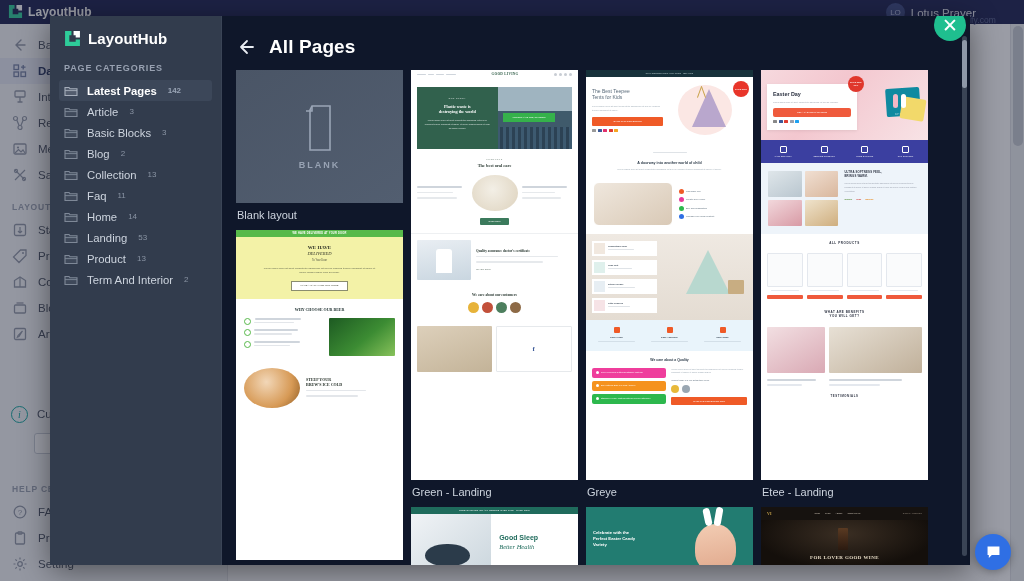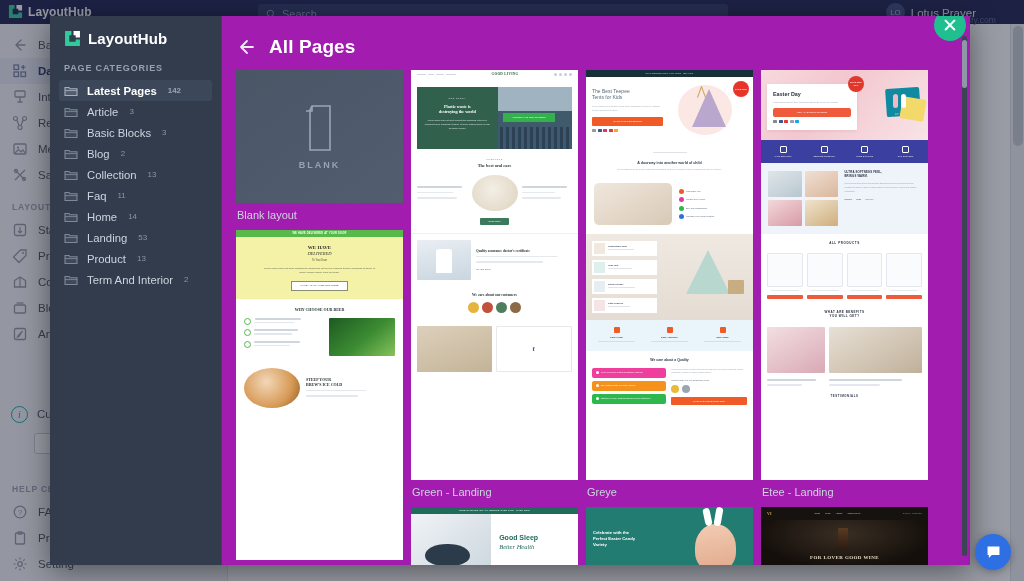--- a/index.html
+++ b/index.html
@@ -130,21 +130,21 @@
     border-radius: 3px; color: #cdd4de; font-size: 11.3px;
     cursor: pointer;
   }
   .cat-row.active { background: #3c4759; color: #ffffff; font-weight: bold; }
   .cat-ico { width: 14px; height: 12px; flex: 0 0 14px; opacity: .85; }
   .cat-ico svg { display: block; }
   .cat-count { font-size: 8px; color: #8a94a4; margin-left: 2px; }
   .cat-row.active .cat-count { color: #9aa5b6; }
 
   
-  .m-right { flex: 1; position: relative; background: #a21caf; overflow: hidden; }
+  .m-right { flex: 1; position: relative; background: #0f172a; overflow: hidden; }
   .m-head {
     display: flex; align-items: center; gap: 13px;
     padding: 20px 0 12px 14px;
   }
   .back-arrow {
     width: 20px; height: 20px; color: #e8ecf2;
     display: flex; align-items: center; justify-content: center;
   }
   .m-title { color: #fff; font-size: 19px; font-weight: bold; letter-spacing: .1px; }
 
@@ -254,27 +254,20 @@
     <div class="bg-topbar-logo">
       <span class="logo-mark">
         <svg width="15" height="15" viewBox="0 0 16 16">
             <path d="M1 1h6v4H5v6h6V9h4v6H1z" fill="#2ecc9a"></path>
             <path d="M9 1h6v6h-4V5H9z" fill="#ffffff"></path>
           </svg>
       </span>
       <span>LayoutHub</span>
     </div>
 
-    <div class="bg-search">
-      <svg width="10" height="10" viewBox="0 0 16 16">
-          <circle cx="7" cy="7" r="5" stroke="#8f98c4" stroke-width="1.6" fill="none"></circle>
-          <line x1="11" y1="11" x2="15" y2="15" stroke="#8f98c4" stroke-width="1.6"></line>
-        </svg>
-      <span>Search</span>
-    </div>
 
     <div class="bg-user">
       <span class="bg-user-avatar">LO</span>
       <span>Lotus Prayer</span>
     </div>
     <div class="bg-user-sub">shopify.com</div>
   </div>
 
   <div class="bg-sidebar">
 

